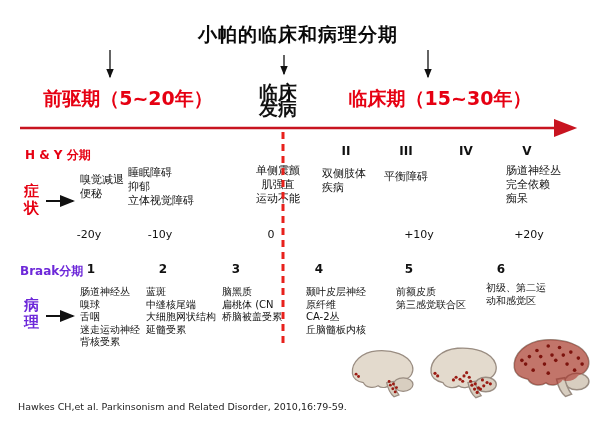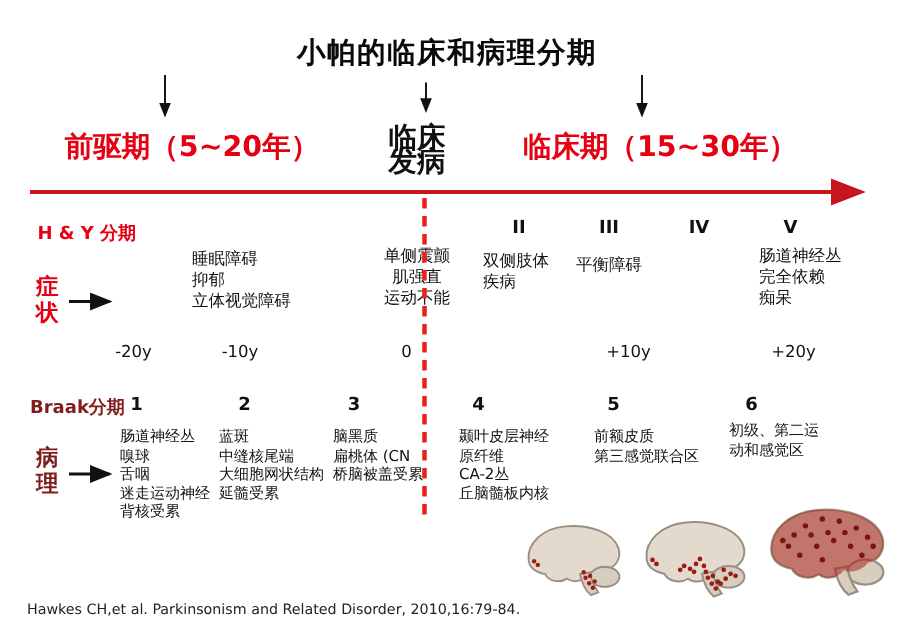--- a/index.html
+++ b/index.html
@@ -2,21 +2,21 @@
 <html><head>
 <meta charset="utf-8">
 <style>
   * { margin:0; padding:0; box-sizing:border-box; }
   html,body { width:600px; height:424px; }
   body { font-family:"DejaVu Sans","Liberation Sans",sans-serif; background:#ffffff; }
   .slide { position:relative; width:600px; height:424px; background:#ffffff; overflow:hidden; color:#111;padding-left:35px; }
   .abs { position:absolute; }
   .cx { transform:translateX(-50%); text-align:center; }
   .red { color:#e60012; }
-  .green { color:#7f1d1d; }
+  .green { color:#6d28d9; }
   .title { font-size:19px; font-weight:bold; letter-spacing:1px; white-space:nowrap; color:#0a0a0a; }
   .phase { font-size:19px; font-weight:bold; white-space:nowrap; line-height:16px; }
   .hy-label { font-size:12px; font-weight:bold; white-space:nowrap; }
   .numeral { font-size:12px; font-weight:600; }
   .vlabel { width:17px; font-size:15px; font-weight:bold; line-height:17px; word-break:break-all; }
   .sym-col { font-size:11px; line-height:14px; white-space:nowrap; }
   .sym-col.ctr { text-align:center; transform:translateX(-50%); }
   .time { font-size:11px; white-space:nowrap; }
   .braak-label { font-size:12px; font-weight:bold; white-space:nowrap; }
   .braak-num { font-size:12px; font-weight:600; }
@@ -39,20 +39,24 @@
   <div class="abs phase red cx" style="left:440px;top:90px">临床期（15~30年）</div>
 
   <div class="abs hy-label red" style="left:25px;top:147px">H &amp; Y 分期</div>
   <div class="abs numeral cx" style="left:346px;top:144px">II</div>
   <div class="abs numeral cx" style="left:406px;top:144px">III</div>
   <div class="abs numeral cx" style="left:466px;top:144px">IV</div>
   <div class="abs numeral cx" style="left:527px;top:144px">V</div>
 
   <div class="abs vlabel red" style="left:24px;top:183px">症状</div>
 
+  <div class="abs sym-col" style="left:80px;top:173px">
+    <div>嗅觉减退</div>
+    <div>便秘</div>
+  </div>
   <div class="abs sym-col" style="left:128px;top:166px">
     <div>睡眠障碍</div>
     <div>抑郁</div>
     <div>立体视觉障碍</div>
   </div>
   <div class="abs sym-col ctr" style="left:278px;top:164px">
     <div>单侧震颤</div>
     <div>肌强直</div>
     <div>运动不能</div>
   </div>
@@ -111,21 +115,21 @@
   </div>
   <div class="abs path-col" style="left:396px;top:286px">
     <div>前额皮质</div>
     <div>第三感觉联合区</div>
   </div>
   <div class="abs path-col" style="left:486px;top:282px">
     <div>初级、第二运</div>
     <div>动和感觉区</div>
   </div>
 
-  <div class="abs citation" style="left:18px;top:401px">Hawkes CH,et al. Parkinsonism and Related Disorder, 2010,16:79-84.</div>
+  <div class="abs citation" style="left:18px;top:401px">Hawkes CH,et al. Parkinsonism and Related Disorder, 2010,16:79-59.</div>
 
   <svg class="abs" style="left:346px;top:346px" width="74" height="52" viewBox="0 0 120 85">
     <path d="M10,45 C8,26 26,10 50,8 C75,6 102,14 108,32 C111,42 106,52 95,55 C90,62 80,64 74,61 C70,68 58,70 52,65 C44,70 32,68 28,60 C18,58 11,53 10,45 Z" fill="#e3dacd" stroke="#9a8d82" stroke-width="2"></path>
     <ellipse cx="93" cy="63" rx="16" ry="11" fill="#d8cec0" stroke="#9a8d82" stroke-width="2"></ellipse>
     <path d="M66,60 C68,70 72,78 78,83 L86,80 C81,73 78,66 77,58 Z" fill="#d8cec0" stroke="#9a8d82" stroke-width="2"></path>
     <g fill="#9b1c14">
       <circle cx="72" cy="64" r="2.4"></circle>
         <circle cx="76" cy="70" r="2.4"></circle>
         <circle cx="80" cy="75" r="2.4"></circle>
       <circle cx="70" cy="58" r="2.4"></circle>

